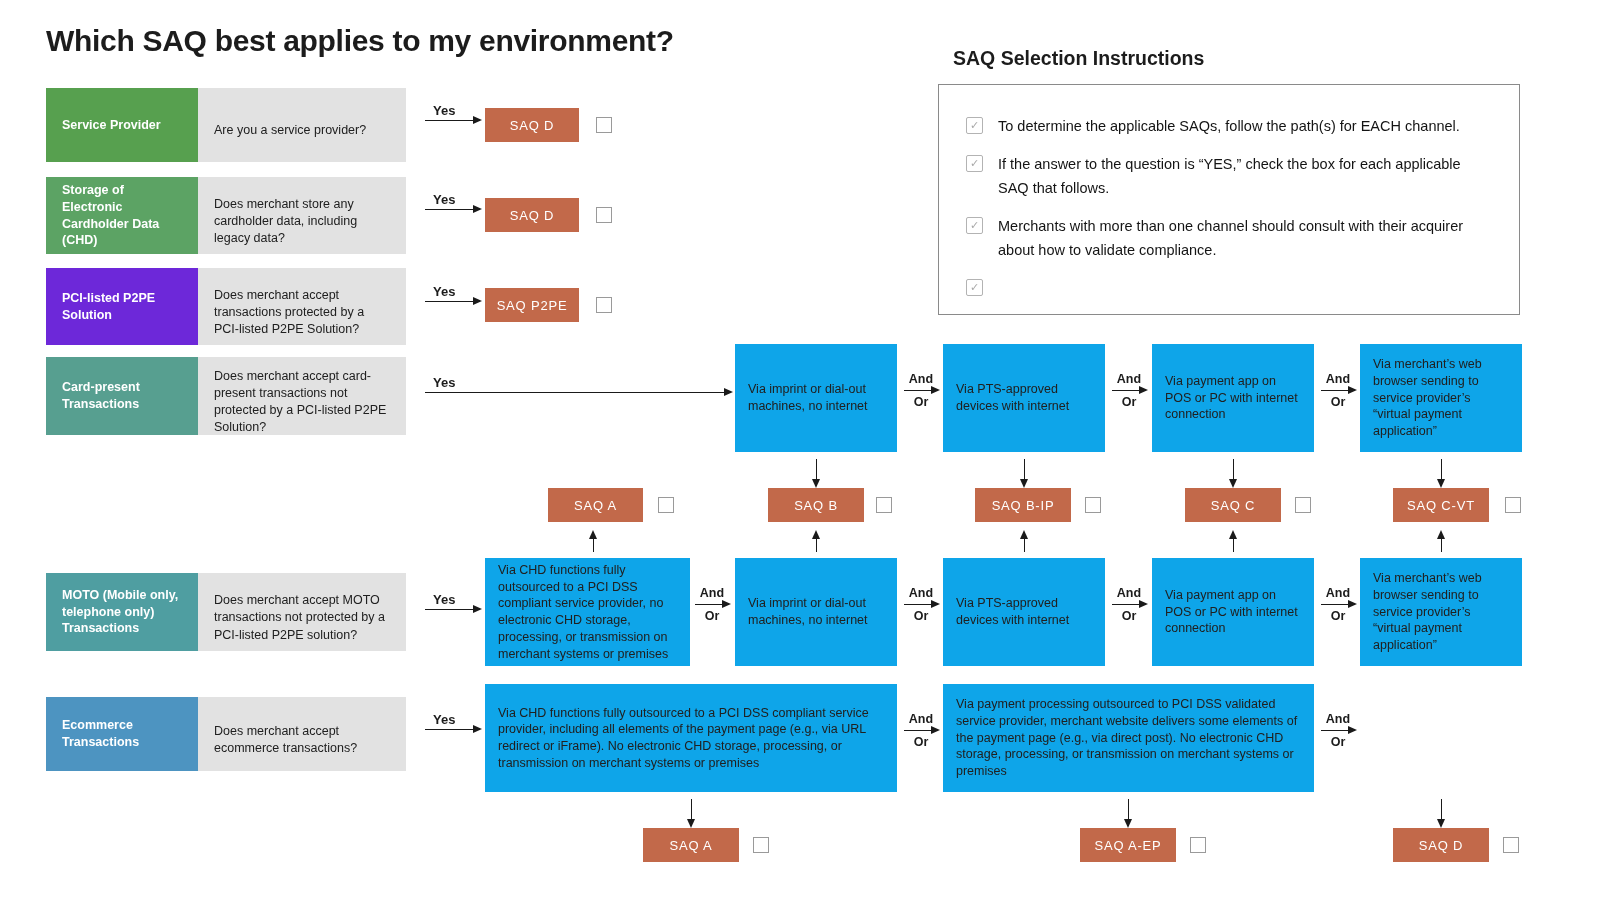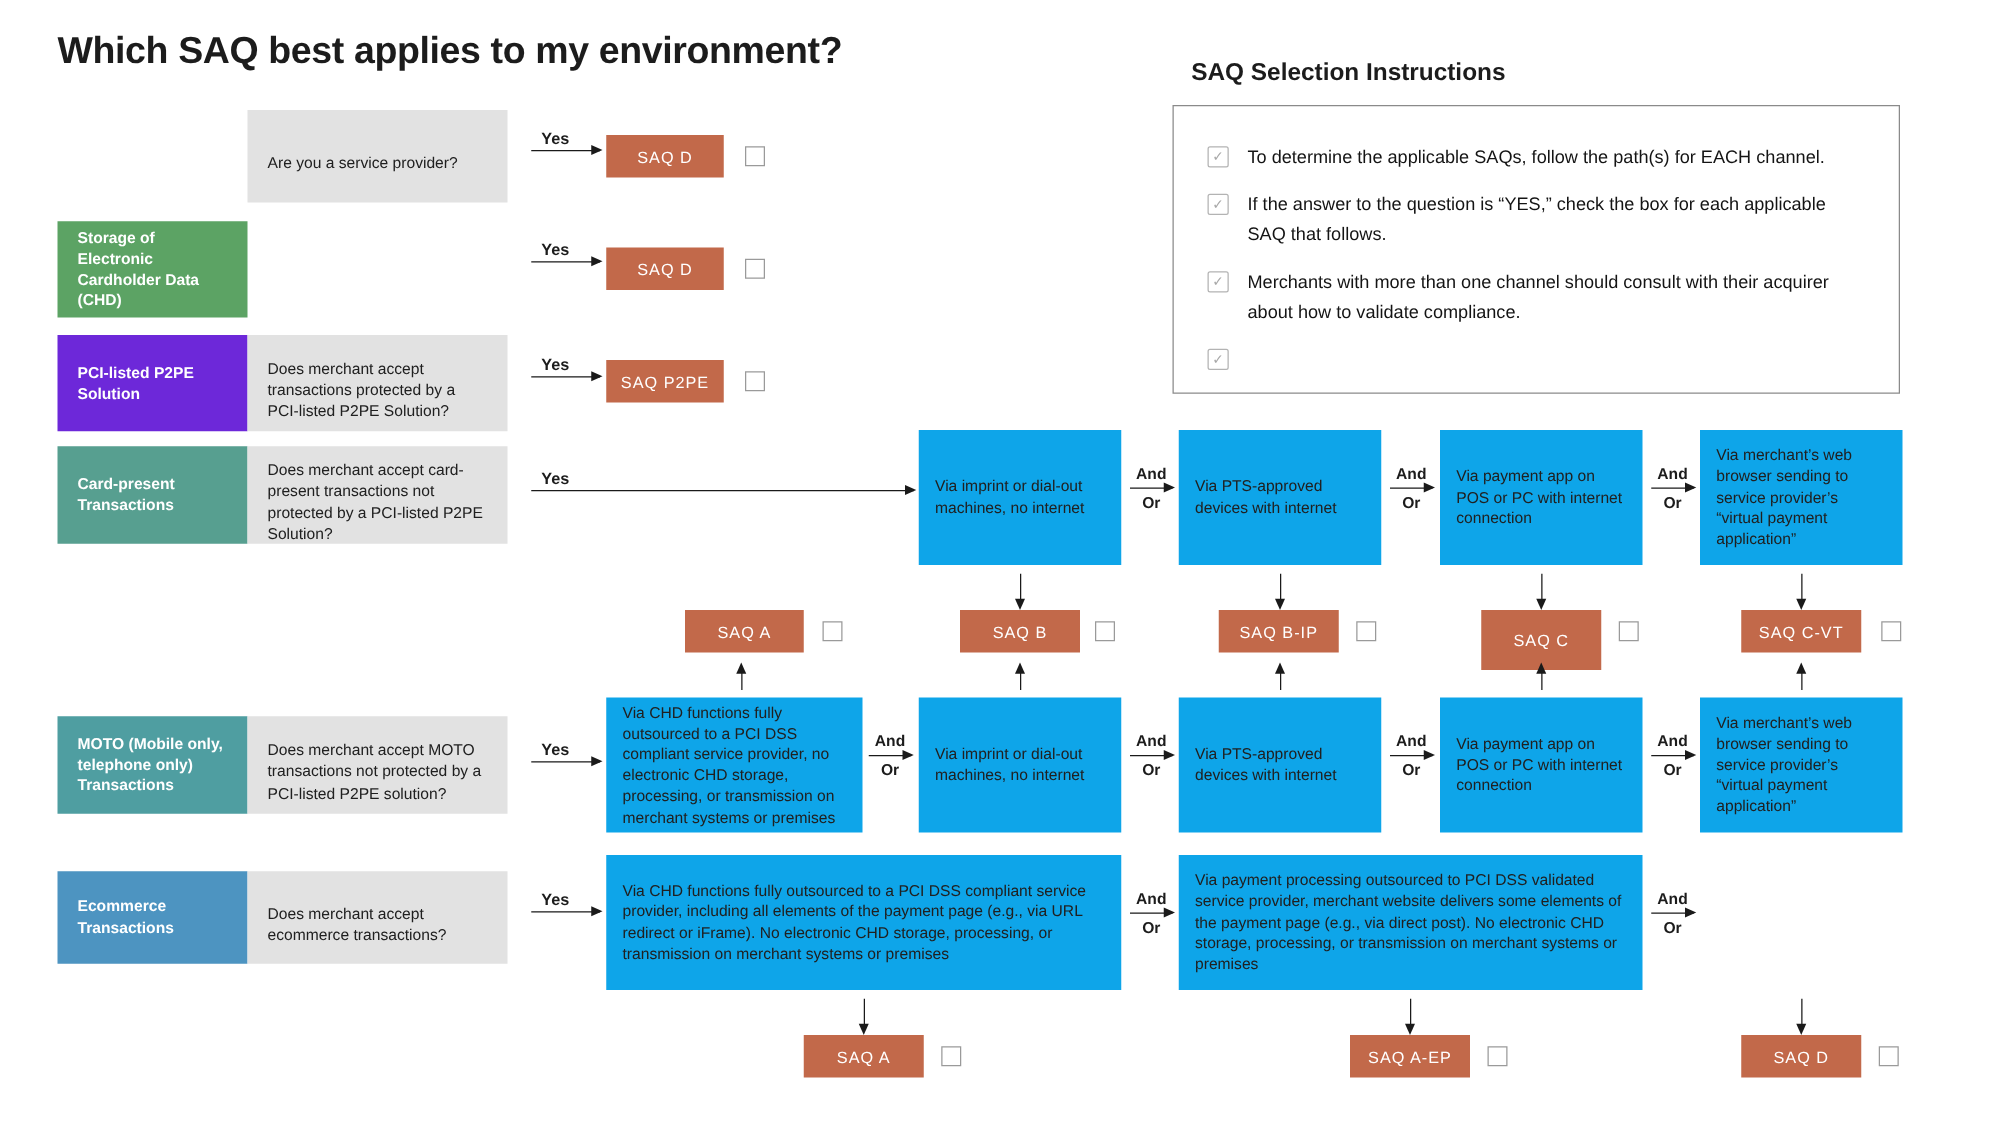--- a/index.html
+++ b/index.html
@@ -72,29 +72,31 @@
     </div>
     <div class="instr-item">
       <span class="icb">✓</span>
       <span class="instr-text">Merchants with more than one channel should consult with their acquirer about how to validate compliance.</span>
     </div>
     <div class="instr-item">
       <span class="icb">✓</span>
     </div>
   </div>
 
+  <div class="abs cat c1" style="left:46px;top:88px;width:152px;height:74px;">Service Provider</div>
   <div class="abs q" style="left:198px;top:88px;width:208px;height:74px;">Are you a service provider?</div>
   <div class="abs yes" style="left:425px;top:103px;width:55px;">
     <span class="yes-label">Yes</span>
     <div class="hline arr-r"></div>
   </div>
   <div class="abs saq" style="left:485px;top:108px;width:94px;height:34px;">SAQ D</div>
   <div class="abs cb" style="left:596px;top:117px;"></div>
 
   <div class="abs cat c2" style="left:46px;top:177px;width:152px;height:77px;">Storage of Electronic Cardholder Data (CHD)</div>
+  <div class="abs q" style="left:198px;top:177px;width:208px;height:77px;">Does merchant store any cardholder data, including legacy data?</div>
   <div class="abs yes" style="left:425px;top:192px;width:55px;">
     <span class="yes-label">Yes</span>
     <div class="hline arr-r"></div>
   </div>
   <div class="abs saq" style="left:485px;top:198px;width:94px;height:34px;">SAQ D</div>
   <div class="abs cb" style="left:596px;top:207px;"></div>
 
   <div class="abs cat c3" style="left:46px;top:268px;width:152px;height:77px;">PCI-listed P2PE Solution</div>
   <div class="abs q" style="left:198px;top:268px;width:208px;height:77px;">Does merchant accept transactions protected by a PCI-listed P2PE Solution?</div>
   <div class="abs yes" style="left:425px;top:284px;width:55px;">
@@ -135,21 +137,21 @@
   <div class="abs varr down" style="left:1024px;top:459px;height:21px;"></div>
   <div class="abs varr down" style="left:1233px;top:459px;height:21px;"></div>
   <div class="abs varr down" style="left:1441px;top:459px;height:21px;"></div>
 
   <div class="abs saq" style="left:548px;top:488px;width:95px;height:34px;">SAQ A</div>
   <div class="abs cb" style="left:658px;top:497px;"></div>
   <div class="abs saq" style="left:768px;top:488px;width:96px;height:34px;">SAQ B</div>
   <div class="abs cb" style="left:876px;top:497px;"></div>
   <div class="abs saq" style="left:975px;top:488px;width:96px;height:34px;">SAQ B-IP</div>
   <div class="abs cb" style="left:1085px;top:497px;"></div>
-  <div class="abs saq" style="left:1185px;top:488px;width:96px;height:48px;">SAQ C</div>
+  <div class="abs saq" style="left:1185px;top:488px;width:96px;height:34px;">SAQ C</div>
   <div class="abs cb" style="left:1295px;top:497px;"></div>
   <div class="abs saq" style="left:1393px;top:488px;width:96px;height:34px;">SAQ C-VT</div>
   <div class="abs cb" style="left:1505px;top:497px;"></div>
 
   <div class="abs varr up" style="left:593px;top:538px;height:14px;"></div>
   <div class="abs varr up" style="left:816px;top:538px;height:14px;"></div>
   <div class="abs varr up" style="left:1024px;top:538px;height:14px;"></div>
   <div class="abs varr up" style="left:1233px;top:538px;height:14px;"></div>
   <div class="abs varr up" style="left:1441px;top:538px;height:14px;"></div>
 

